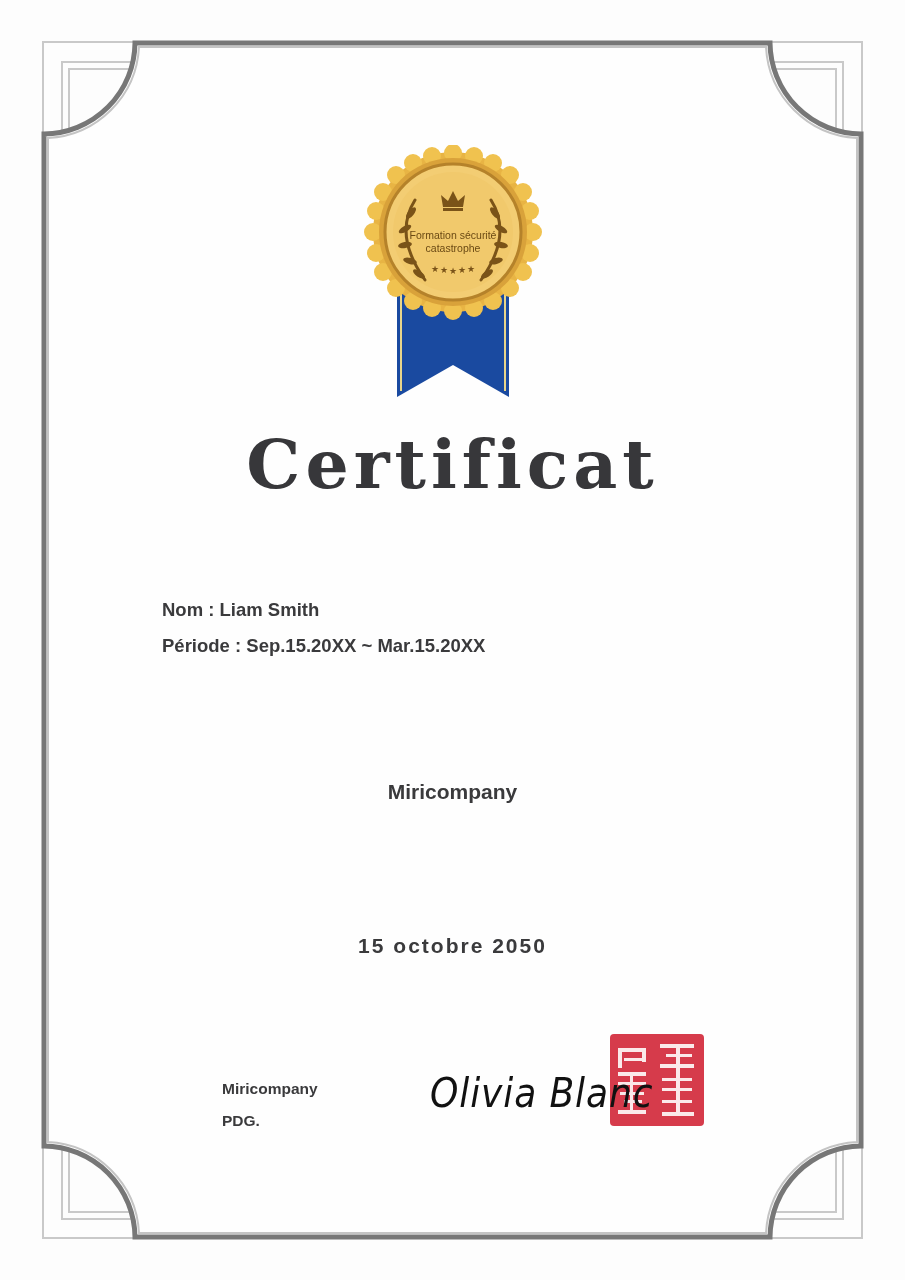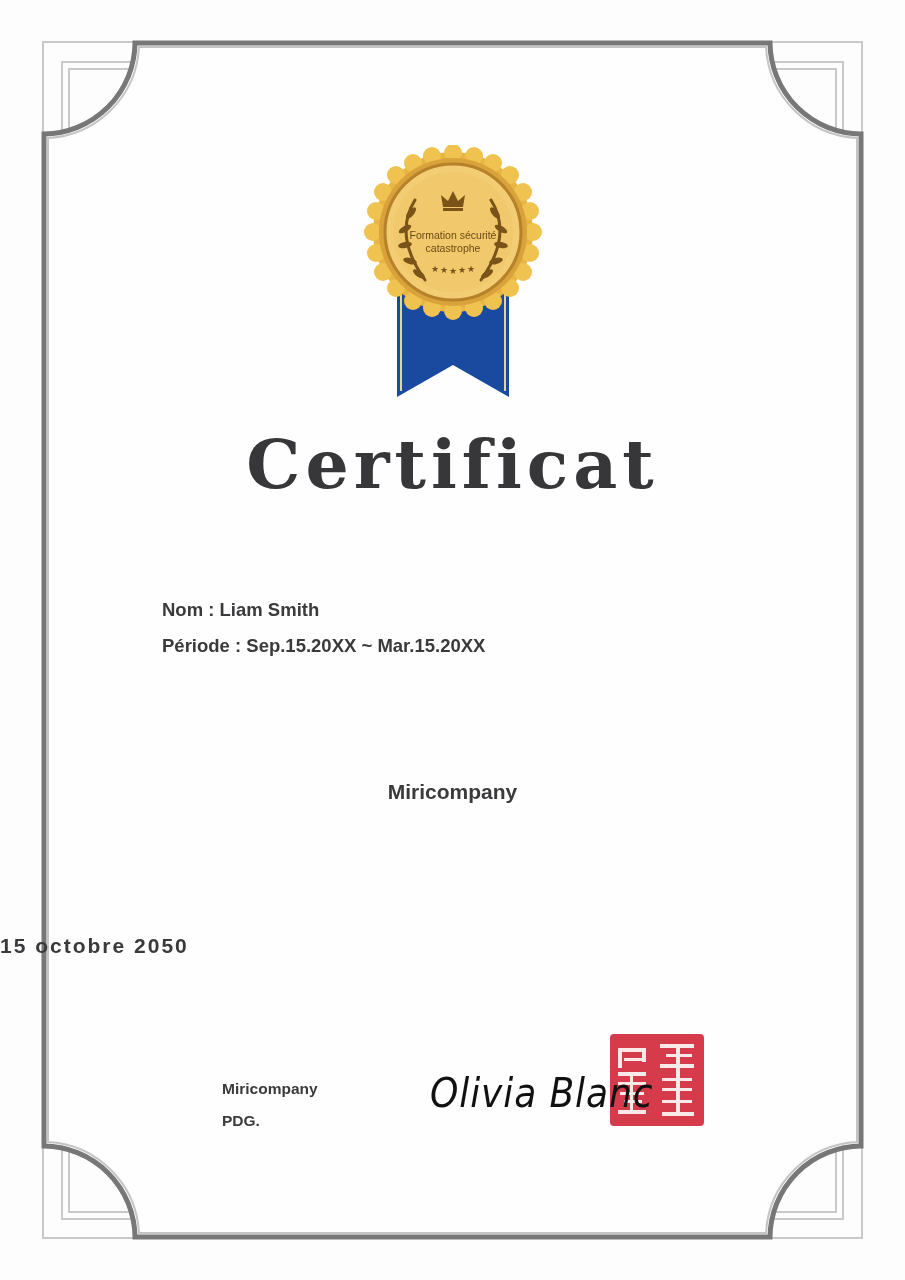--- a/index.html
+++ b/index.html
@@ -21,21 +21,21 @@
     text-align: center; font-family: "DejaVu Serif", "Liberation Serif", serif;
     font-weight: bold; font-size: 68px; letter-spacing: 5px; color: #37373a;
   }
   .info { position: absolute; left: 162px; top: 590px; font-weight: bold; font-size: 18.5px; color: #3a3a3c; margin-top: 8px; }
   .info div { height: 36px; line-height: 24px; }
   .attest {
     position: absolute; left: 0; width: 905px; top: 772px; text-align: center;
     font-weight: bold; font-size: 21px; line-height: 40px; color: #3a3a3c;
   }
   .date {
-    position: absolute; left: 0; width: 905px; top: 934px; text-align: left;
+    position: absolute; left: 0; width: 905px; top: 934px; text-align: center;
     font-weight: bold; font-size: 21px; letter-spacing: 2px; color: #3a3a3c;
   }
   .signer { position: absolute; left: 222px; top: 1073px; font-weight: bold; font-size: 15.5px; line-height: 32px; color: #3a3a3c; }
   .seal { position: absolute; left: 610px; top: 1034px; width: 94px; height: 92px; }
   .signature {
     position: absolute; left: 430px; top: 1070px;
     font-family: "DejaVu Sans", sans-serif; font-style: italic; font-size: 40px;
     color: #111; letter-spacing: 1px; transform: scaleX(0.9); transform-origin: left;
   }
 </style>

